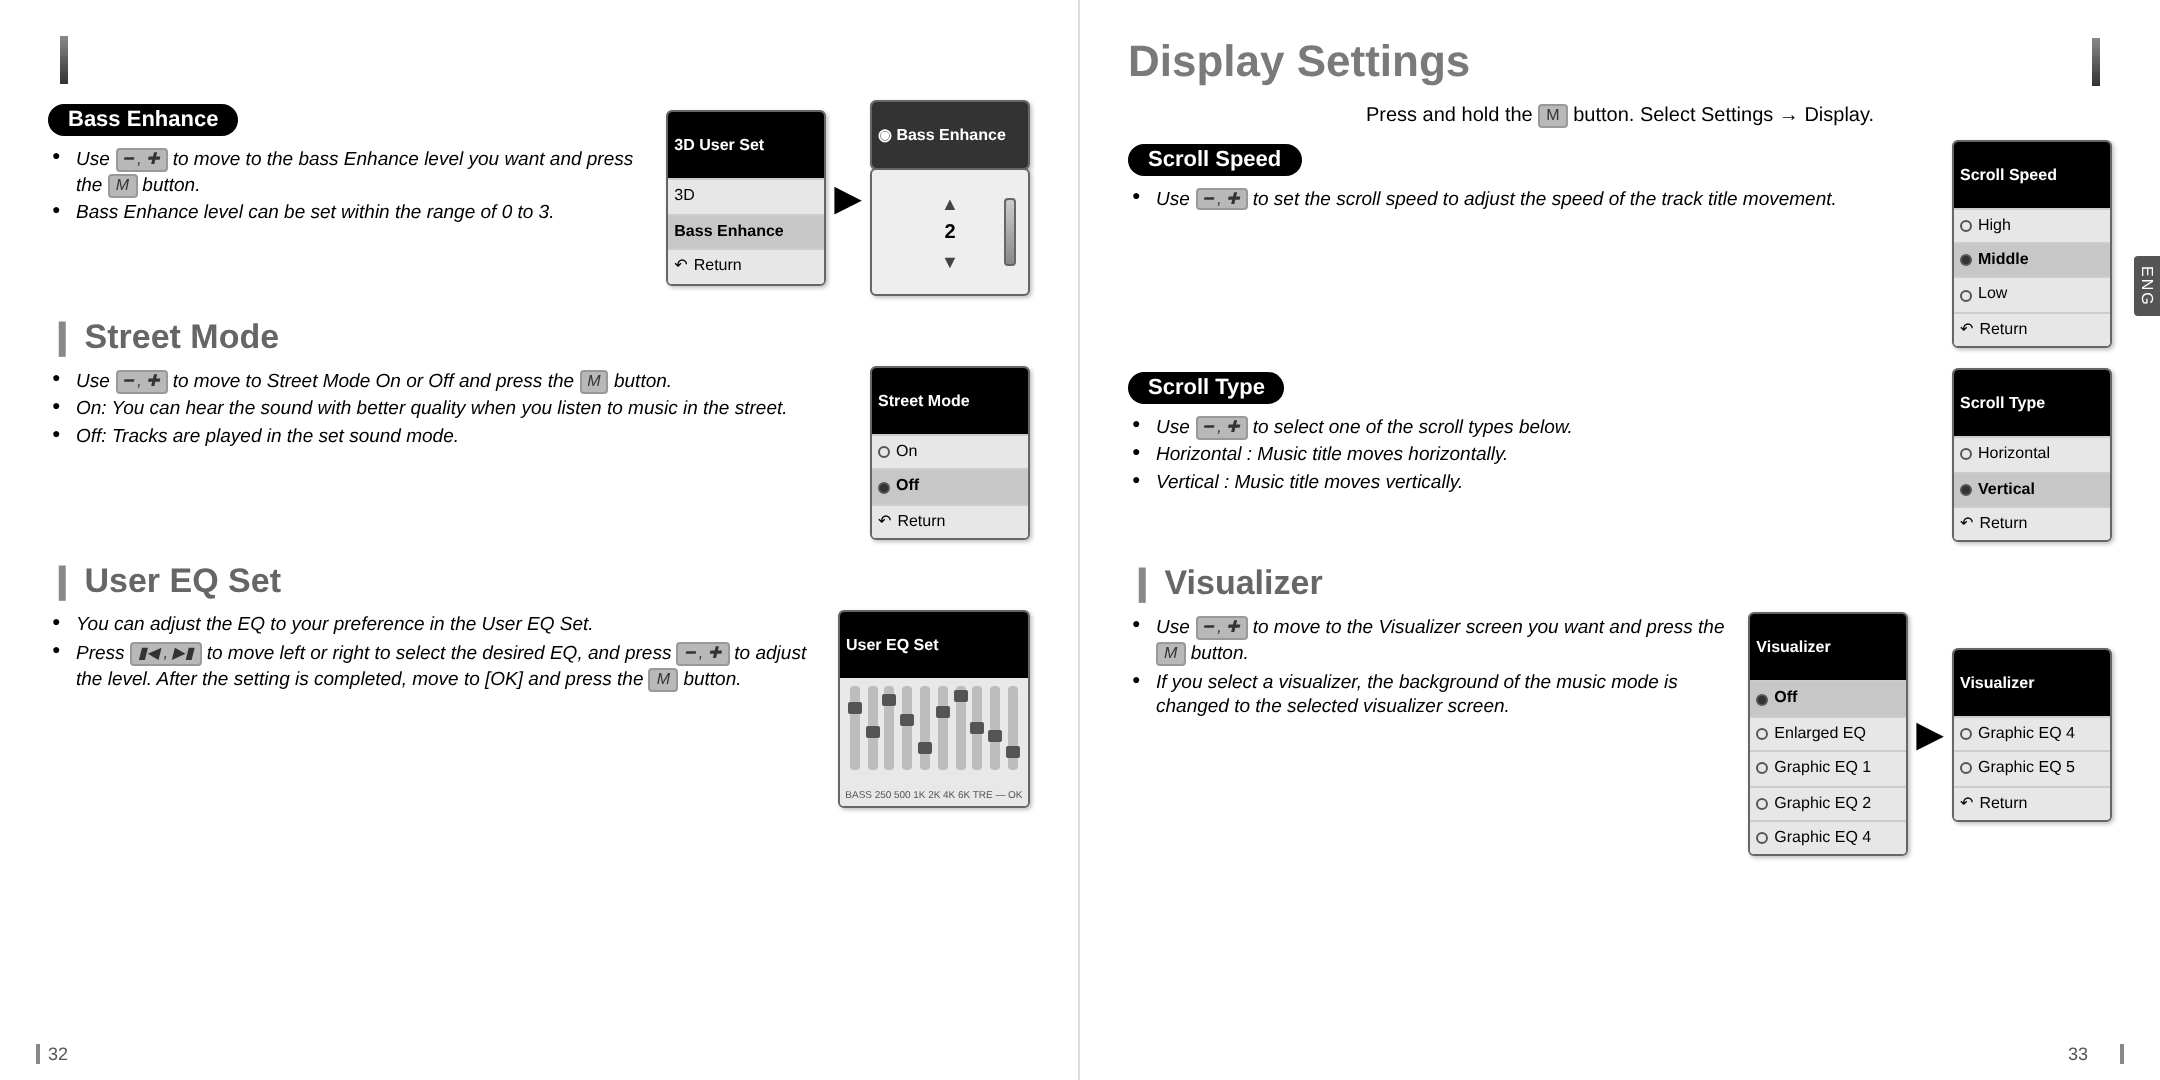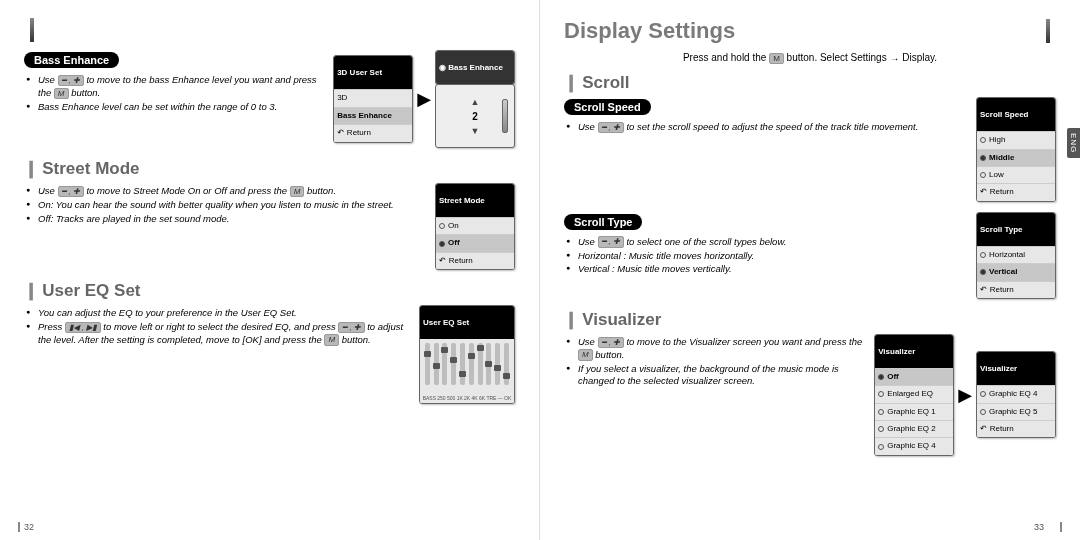--- a/index.html
+++ b/index.html
@@ -376,21 +376,20 @@
       <span class="page-title">Display Settings</span>
       <span class="vbar"></span>
     </div>
 
     <div class="intro-line" style="text-align:center;">
       <span>Press and hold the </span>
       <span class="btn-icon">M</span>
       <span> button. Select Settings → Display.</span>
     </div>
 
-    <div class="section-title"><span class="pipe">❙</span><span>Scroll</span></div>
 
     <div class="row">
       <div class="textcol">
         <span class="pill">Scroll Speed</span>
         <ul class="bullets">
           <li>
             <span>Use </span>
             <span class="btn-icon">━ , ✚</span>
             <span> to set the scroll speed to adjust the speed of the track title movement.</span>
           </li>

